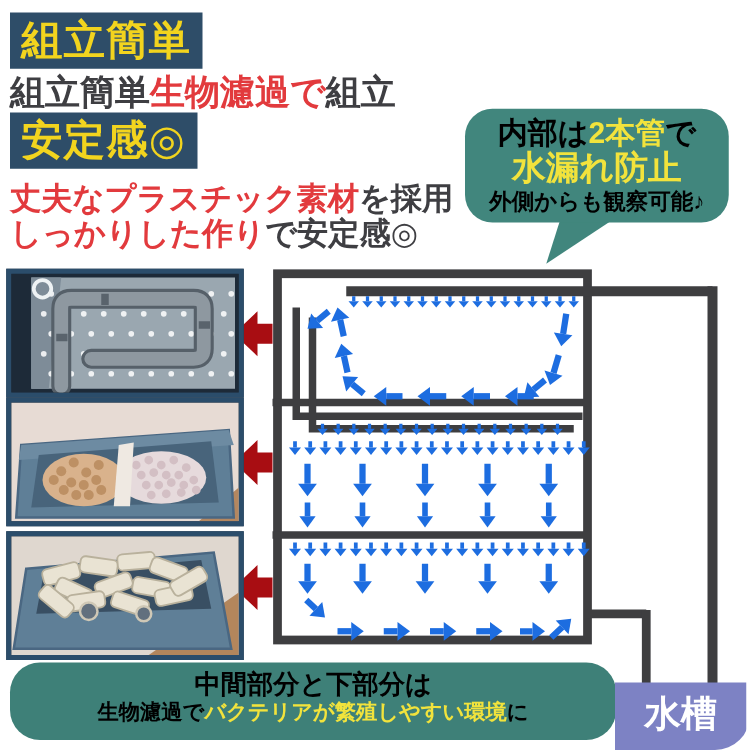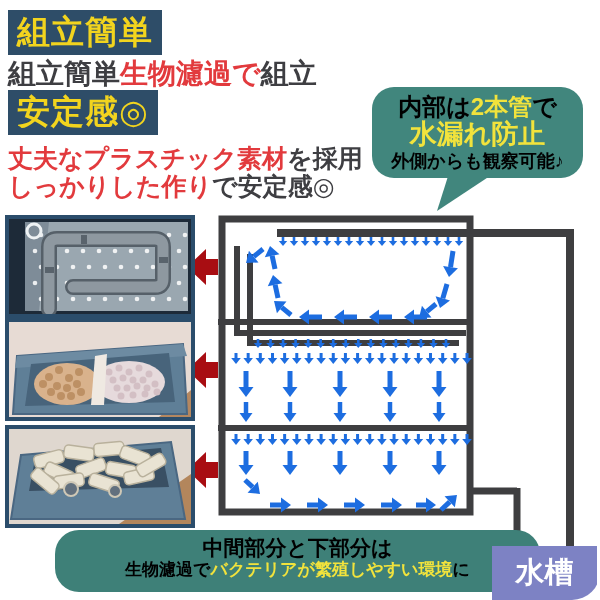--- a/index.html
+++ b/index.html
@@ -16,21 +16,21 @@
   .yellow{color:var(--highlight-yellow,#f2e33c);}
   .bubble{position:absolute;left:372px;top:87px;width:211px;height:91px;
           background:var(--bubble-teal,#41867d);border-radius:22px;text-align:center;}
   .bubble .l1{font-size:24px;font-weight:bold;margin-top:7px;line-height:1.1;}
   .bubble .l2{font-size:27px;font-weight:bold;line-height:1.1;}
   .bubble .l3{font-size:18px;font-weight:bold;line-height:1.25;}
   .photo{position:absolute;left:5px;width:182px;height:95px;
          border:4px solid var(--photo-border,#2b4d6b);box-sizing:content-box;background:#223140;}
   .photo svg{display:block;}
   .note{position:absolute;left:8px;top:530px;width:485px;height:62px;
-        background:var(--note-teal,#3e8078);border-radius:24px;text-align:center;margin-left:47px;}
+        background:var(--note-teal,#3e8078);border-radius:24px;text-align:center;}
   .note .l1{font-size:21px;font-weight:bold;margin-top:5px;line-height:1.2;}
   .note .l2{font-size:17px;font-weight:bold;line-height:1.2;letter-spacing:0;}
   .tank{position:absolute;left:492px;top:546px;width:105px;height:70px;
         background:var(--tank-purple,#7d82c4);color:#fff;font-size:29px;font-weight:bold;
         text-align:center;line-height:52px;}
 </style>
 </head>
 <body>
 
 <div class="stage">

